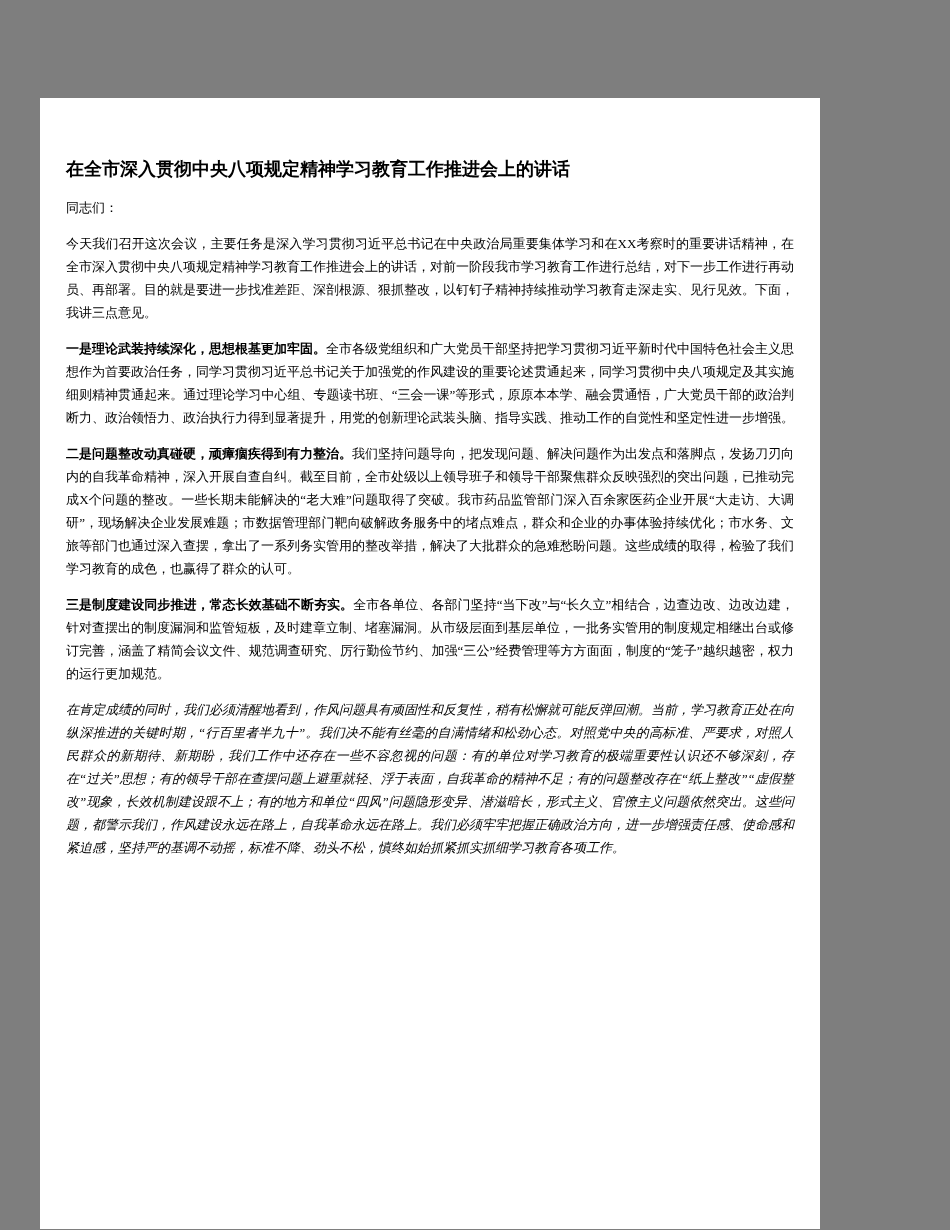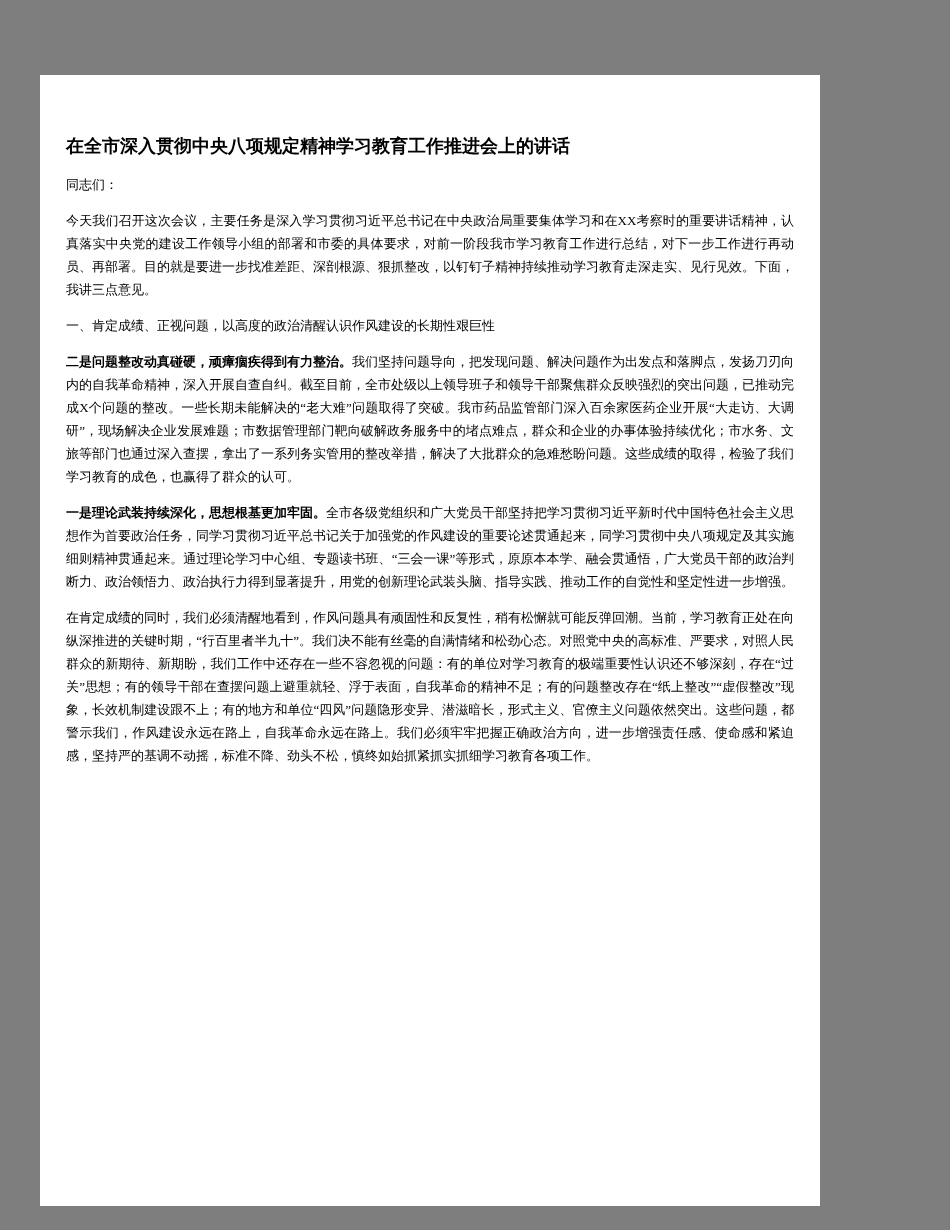--- a/index.html
+++ b/index.html
@@ -10,21 +10,21 @@
   body {
     width: 950px;
     height: 1230px;
     background: #7e7e7e;
     color: #000000;
     font-family: "Liberation Serif", "DejaVu Serif", serif;
   }
   .viewport {
     width: 860px;
     height: 1230px;
-    padding-top: 75px;
+    padding-top: 98px;
     box-sizing: border-box;
   }
   .paper {
     width: 780px;
     min-height: 1131px;
     margin: 0 auto;
     background: #ffffff;
     padding: 60px 26px 50px 26px;
     box-sizing: border-box;
   }
@@ -35,41 +35,42 @@
     margin: 0 0 15px 0;
   }
   .para {
     font-size: 13px;
     line-height: 23px;
     margin: 0 0 13px 0;
     text-align: justify;
   }
   .para:last-child {
     margin-bottom: 12px;
+    font-style: italic;
   }
   .para .lead {
     font-weight: 700;
   }
 </style>
 </head>
 <body style="background: rgb(126, 126, 126); color: rgb(0, 0, 0);">
 
 <div class="viewport">
   <div class="paper" style="background: rgb(255, 255, 255);">
 
     <h1 class="doc-title">在全市深入贯彻中央八项规定精神学习教育工作推进会上的讲话</h1>
 
     <p class="para">同志们：</p>
 
-    <p class="para"><strong class="lead"></strong><span>今天我们召开这次会议，主要任务是深入学习贯彻习近平总书记在中央政治局重要集体学习和在XX考察时的重要讲话精神，认真落实中央党的建设工作领导小组的部署和市委的具体要求，对前一阶段我市学习教育工作进行总结，对下一步工作进行再动员、再部署。目的就是要进一步找准差距、深剖根源、狠抓整改，以钉钉子精神持续推动学习教育走深走实、见行见效。下面，我讲三点意见。</span></p>
+    <p class="para"><strong class="lead"></strong><span>今天我们召开这次会议，主要任务是深入学习贯彻习近平总书记在中央政治局重要集体学习和在XX考察时的重要讲话精神，在全市深入贯彻中央八项规定精神学习教育工作推进会上的讲话，对前一阶段我市学习教育工作进行总结，对下一步工作进行再动员、再部署。目的就是要进一步找准差距、深剖根源、狠抓整改，以钉钉子精神持续推动学习教育走深走实、见行见效。下面，我讲三点意见。</span></p>
 
-    <p class="para"><strong class="lead"></strong><span>一、肯定成绩、正视问题，以高度的政治清醒认识作风建设的长期性艰巨性</span></p>
 
+
+    <p class="para"><strong class="lead">一是理论武装持续深化，思想根基更加牢固。</strong><span>全市各级党组织和广大党员干部坚持把学习贯彻习近平新时代中国特色社会主义思想作为首要政治任务，同学习贯彻习近平总书记关于加强党的作风建设的重要论述贯通起来，同学习贯彻中央八项规定及其实施细则精神贯通起来。通过理论学习中心组、专题读书班、“三会一课”等形式，原原本本学、融会贯通悟，广大党员干部的政治判断力、政治领悟力、政治执行力得到显著提升，用党的创新理论武装头脑、指导实践、推动工作的自觉性和坚定性进一步增强。</span></p>
 
     <p class="para"><strong class="lead">二是问题整改动真碰硬，顽瘴痼疾得到有力整治。</strong><span>我们坚持问题导向，把发现问题、解决问题作为出发点和落脚点，发扬刀刃向内的自我革命精神，深入开展自查自纠。截至目前，全市处级以上领导班子和领导干部聚焦群众反映强烈的突出问题，已推动完成X个问题的整改。一些长期未能解决的“老大难”问题取得了突破。我市药品监管部门深入百余家医药企业开展“大走访、大调研”，现场解决企业发展难题；市数据管理部门靶向破解政务服务中的堵点难点，群众和企业的办事体验持续优化；市水务、文旅等部门也通过深入查摆，拿出了一系列务实管用的整改举措，解决了大批群众的急难愁盼问题。这些成绩的取得，检验了我们学习教育的成色，也赢得了群众的认可。</span></p>
 
-    <p class="para"><strong class="lead">一是理论武装持续深化，思想根基更加牢固。</strong><span>全市各级党组织和广大党员干部坚持把学习贯彻习近平新时代中国特色社会主义思想作为首要政治任务，同学习贯彻习近平总书记关于加强党的作风建设的重要论述贯通起来，同学习贯彻中央八项规定及其实施细则精神贯通起来。通过理论学习中心组、专题读书班、“三会一课”等形式，原原本本学、融会贯通悟，广大党员干部的政治判断力、政治领悟力、政治执行力得到显著提升，用党的创新理论武装头脑、指导实践、推动工作的自觉性和坚定性进一步增强。</span></p>
-
+    <p class="para"><strong class="lead">三是制度建设同步推进，常态长效基础不断夯实。</strong><span>全市各单位、各部门坚持“当下改”与“长久立”相结合，边查边改、边改边建，针对查摆出的制度漏洞和监管短板，及时建章立制、堵塞漏洞。从市级层面到基层单位，一批务实管用的制度规定相继出台或修订完善，涵盖了精简会议文件、规范调查研究、厉行勤俭节约、加强“三公”经费管理等方方面面，制度的“笼子”越织越密，权力的运行更加规范。</span></p>
 
     <p class="para"><strong class="lead"></strong><span>在肯定成绩的同时，我们必须清醒地看到，作风问题具有顽固性和反复性，稍有松懈就可能反弹回潮。当前，学习教育正处在向纵深推进的关键时期，“行百里者半九十”。我们决不能有丝毫的自满情绪和松劲心态。对照党中央的高标准、严要求，对照人民群众的新期待、新期盼，我们工作中还存在一些不容忽视的问题：有的单位对学习教育的极端重要性认识还不够深刻，存在“过关”思想；有的领导干部在查摆问题上避重就轻、浮于表面，自我革命的精神不足；有的问题整改存在“纸上整改”“虚假整改”现象，长效机制建设跟不上；有的地方和单位“四风”问题隐形变异、潜滋暗长，形式主义、官僚主义问题依然突出。这些问题，都警示我们，作风建设永远在路上，自我革命永远在路上。我们必须牢牢把握正确政治方向，进一步增强责任感、使命感和紧迫感，坚持严的基调不动摇，标准不降、劲头不松，慎终如始抓紧抓实抓细学习教育各项工作。</span></p>
 
   </div>
 </div>
 
 </body></html>

